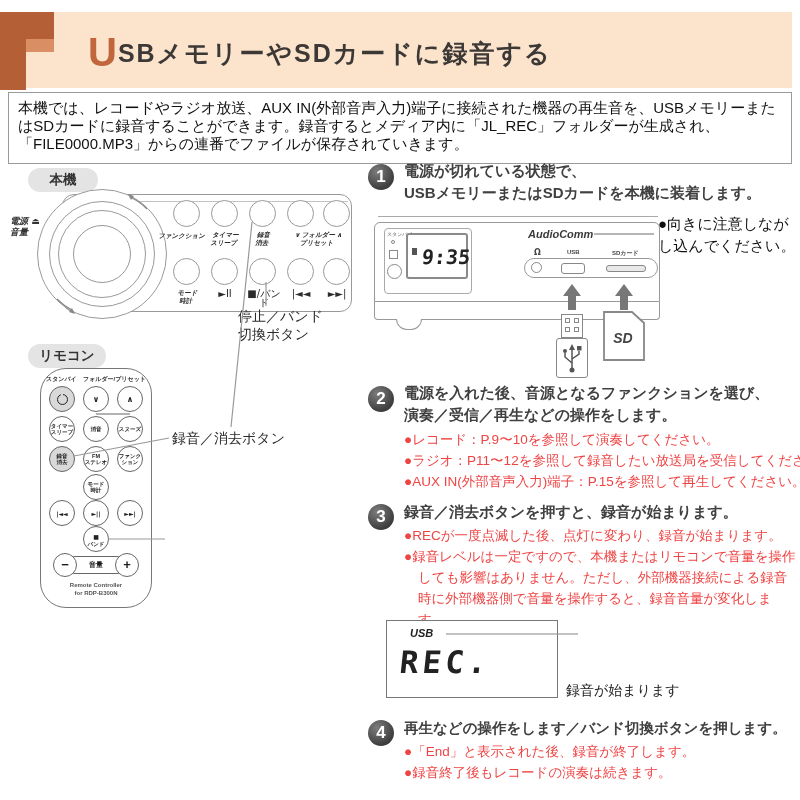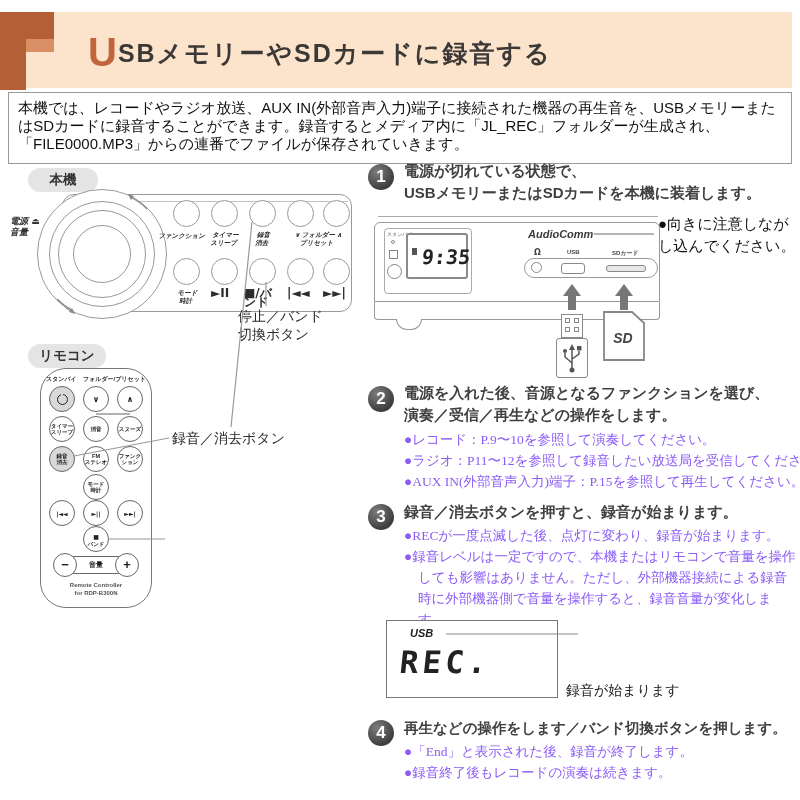--- a/index.html
+++ b/index.html
@@ -27,21 +27,21 @@
 
   
   .panel { position:absolute; left:62px; top:194px; width:290px; height:118px;
            border:1.5px solid #999; border-radius:12px; background:#fff; }
   .panel-line { position:absolute; left:66px; top:201px; width:282px; border-top:1px solid #c2c2c2; }
   .dial { position:absolute; border:1.5px solid #999; border-radius:50%; background:#fff; }
   .dial-label { position:absolute; left:10px; top:216px; font-size:9px; font-weight:bold; color:#333; line-height:11px;font-style:italic; }
   .btn { position:absolute; width:27px; height:27px; border:1.5px solid #999; border-radius:50%; background:#fff; }
   .blabel { position:absolute; font-size:6.5px; color:#2c2c2c; text-align:center; line-height:8px;
             transform:skewX(-12deg); font-weight:bold; }
-  .blabel-g { position:absolute; font-size:12px; color:#2c2c2c; line-height:9px; font-weight:bold; }
+  .blabel-g { position:absolute; font-size:10px; color:#2c2c2c; text-align:center; line-height:9px; font-weight:normal; }
 
   
   .remote { position:absolute; left:40px; top:368px; width:112px; height:240px;
             border:1.5px solid #777; border-radius:26px; background:#fff; }
   .rlabel { position:absolute; font-size:6px; font-weight:bold; color:#333; white-space:nowrap; }
   .rbtn { position:absolute; width:26px; height:26px; border:1.5px solid #666; border-radius:50%; background:#fff;
           display:flex; flex-direction:column; align-items:center; justify-content:center;
           font-size:5.5px; line-height:6px; font-weight:bold; color:#222; text-align:center; }
   .rbtn.shade { background:#d9d9d9; }
   .rbtn .gg { font-family:"DejaVu Sans",sans-serif; font-size:8px; line-height:9px; }
@@ -55,21 +55,21 @@
   .rfooter { position:absolute; left:40px; top:581px; width:112px; text-align:center;
              font-size:6px; line-height:8px; color:#555; font-weight:bold; }
 
   .callout { position:absolute; font-size:14px; color:#2a2a2a; line-height:18px; white-space:nowrap; }
 
   
   .badge { position:absolute; width:26px; height:26px; border-radius:50%; color:#fff;
            background:radial-gradient(circle at 35% 30%, #7d7d7d, #3e3e3e 70%);
            display:flex; align-items:center; justify-content:center; font-size:17px; font-weight:bold; }
   .step-head { position:absolute; font-size:15px; font-weight:bold; line-height:22px; color:#404040; white-space:nowrap; }
-  .step-bullets { position:absolute; width:394px; font-size:13.5px; line-height:21px; color:#8b5cf6;font-family:Liberation Serif, serif; }
+  .step-bullets { position:absolute; width:394px; font-size:13.5px; line-height:21px; color:#ef4444; }
   .sb { white-space:nowrap; }
   .sb.wrap { white-space:normal; padding-left:14px; text-indent:-14px; }
 
   
   .dev-top-line { position:absolute; left:378px; top:216px; width:280px; border-top:1.5px solid #aaa; }
   .dev-front { position:absolute; left:374px; top:222px; width:286px; height:80px;
                border:1.5px solid #999; border-radius:6px 6px 0 0; background:#fff; }
   .dev-body { position:absolute; left:374px; top:302px; width:286px; height:18px;
               border:1.5px solid #999; border-top:none; border-radius:0 0 4px 4px; background:#fff; }
   .dev-foot { position:absolute; left:396px; top:319px; width:26px; height:11px;

